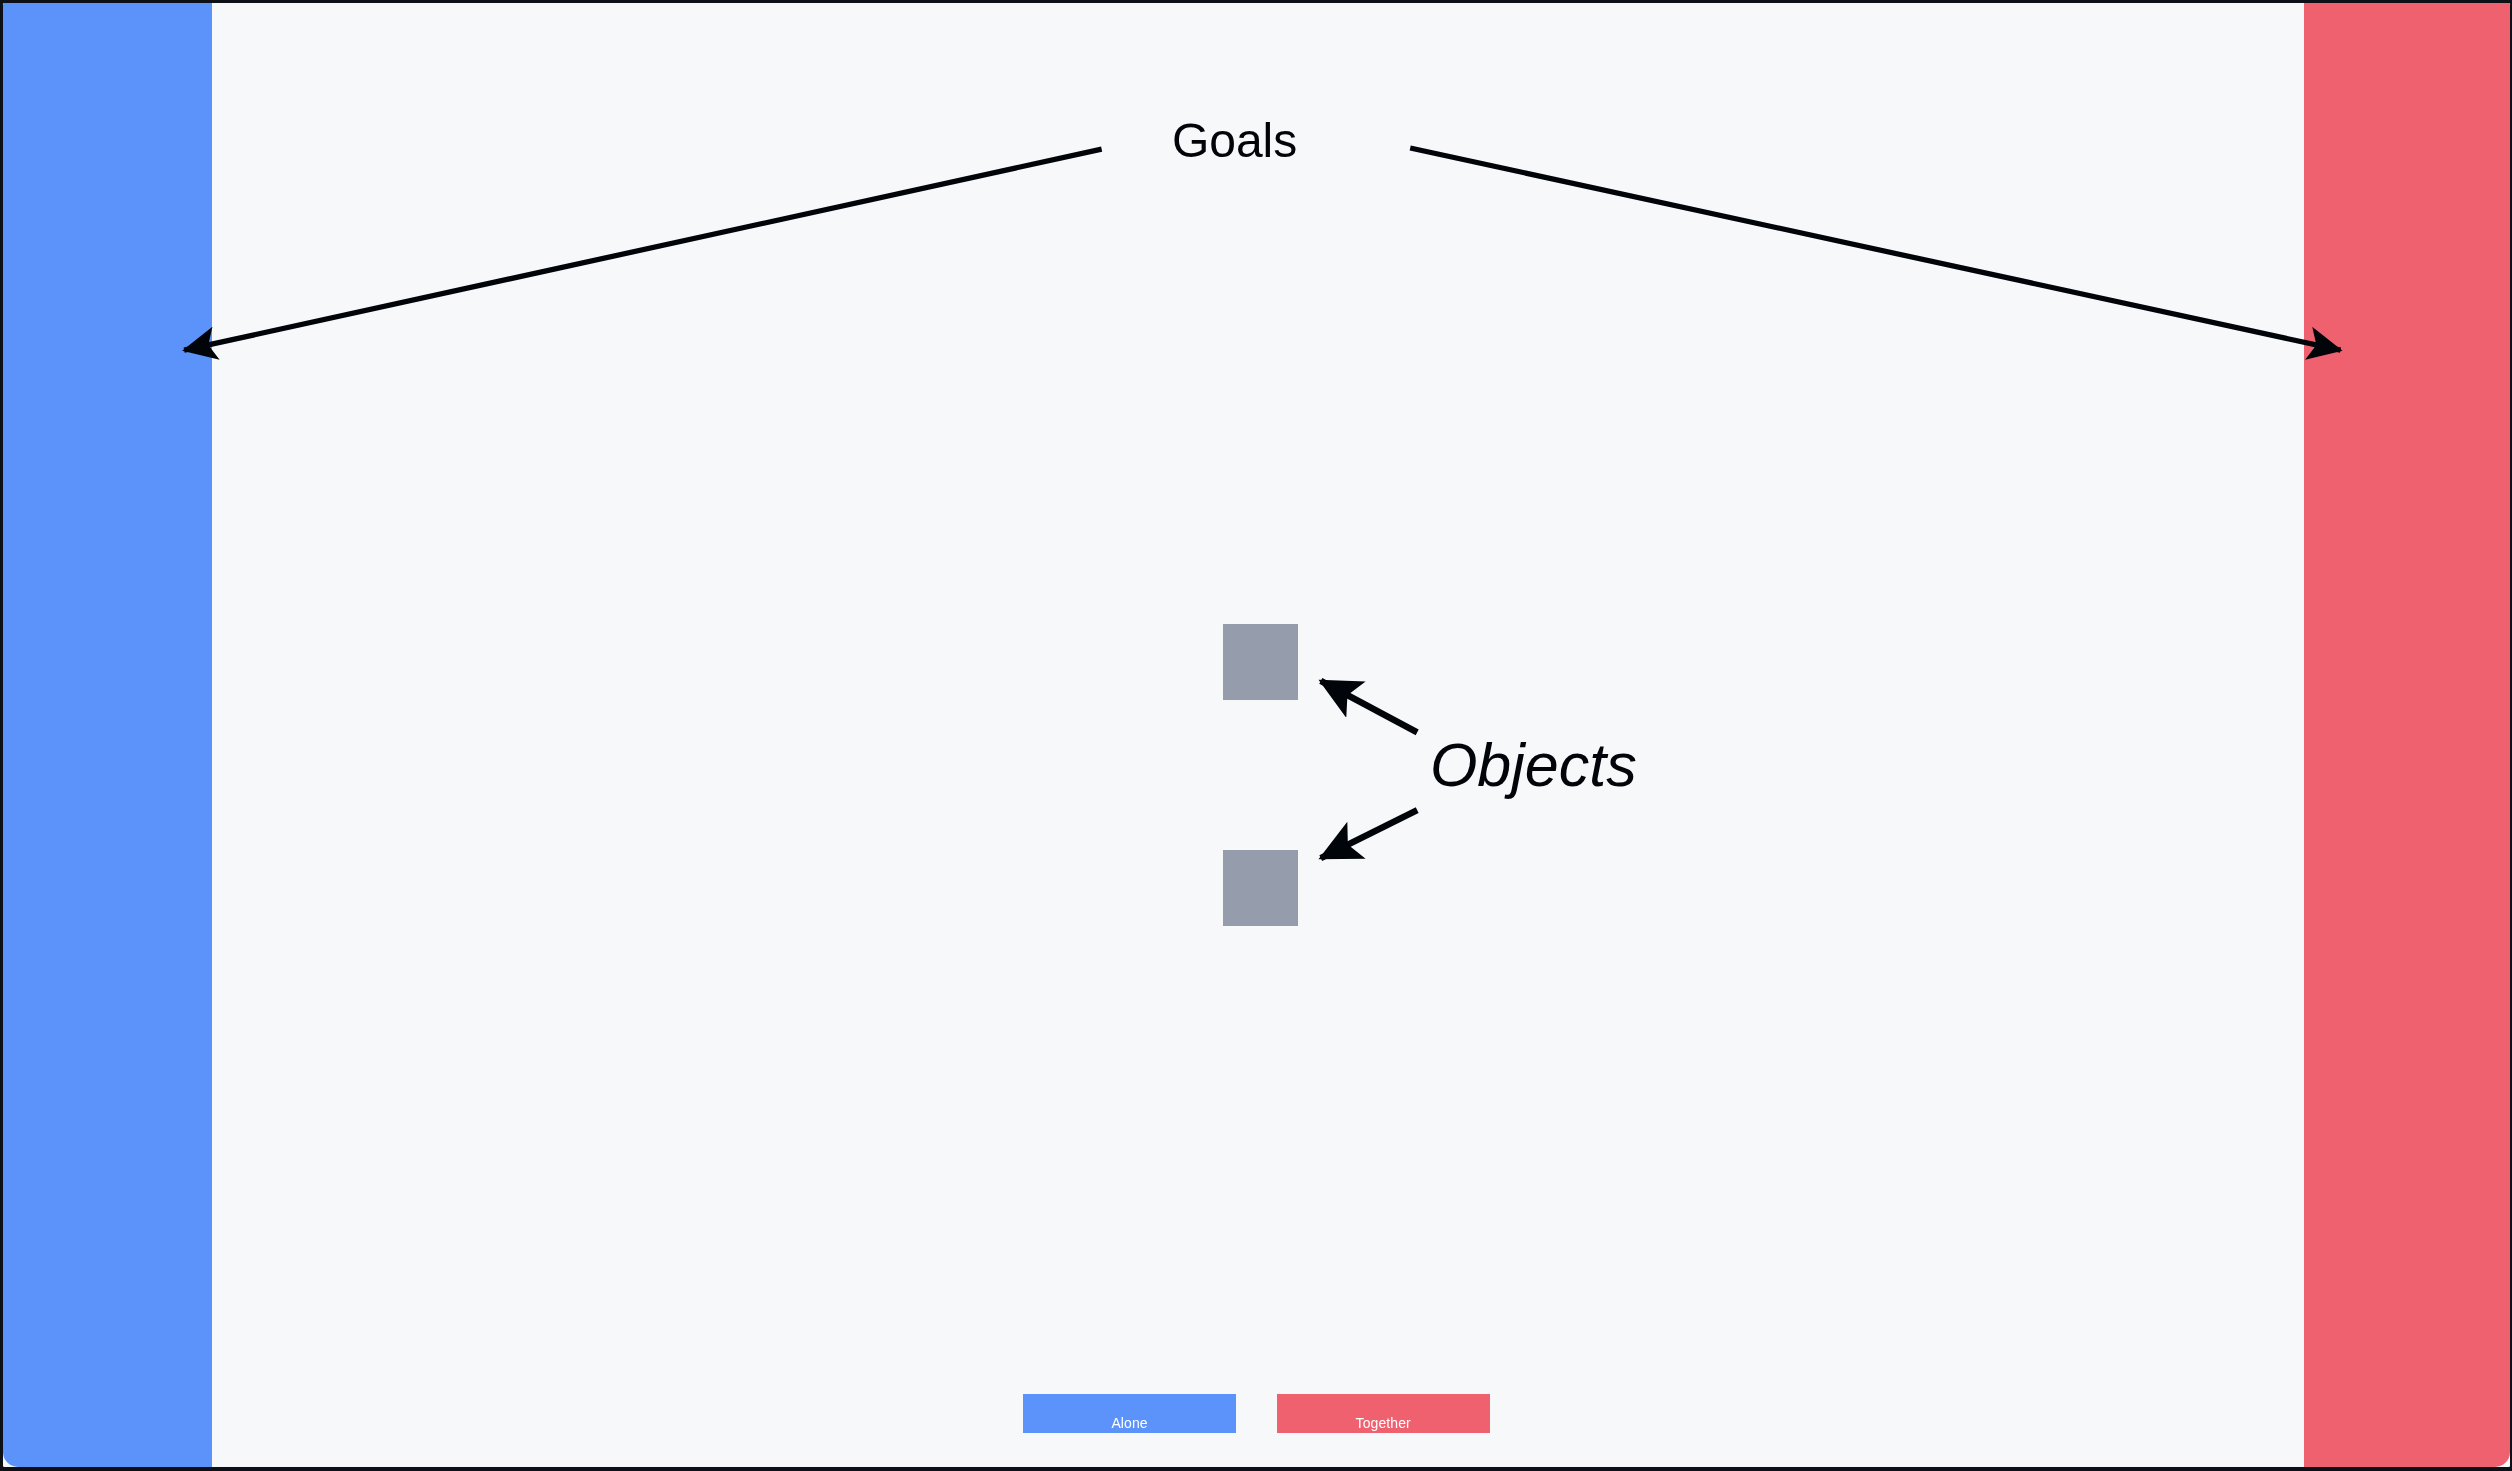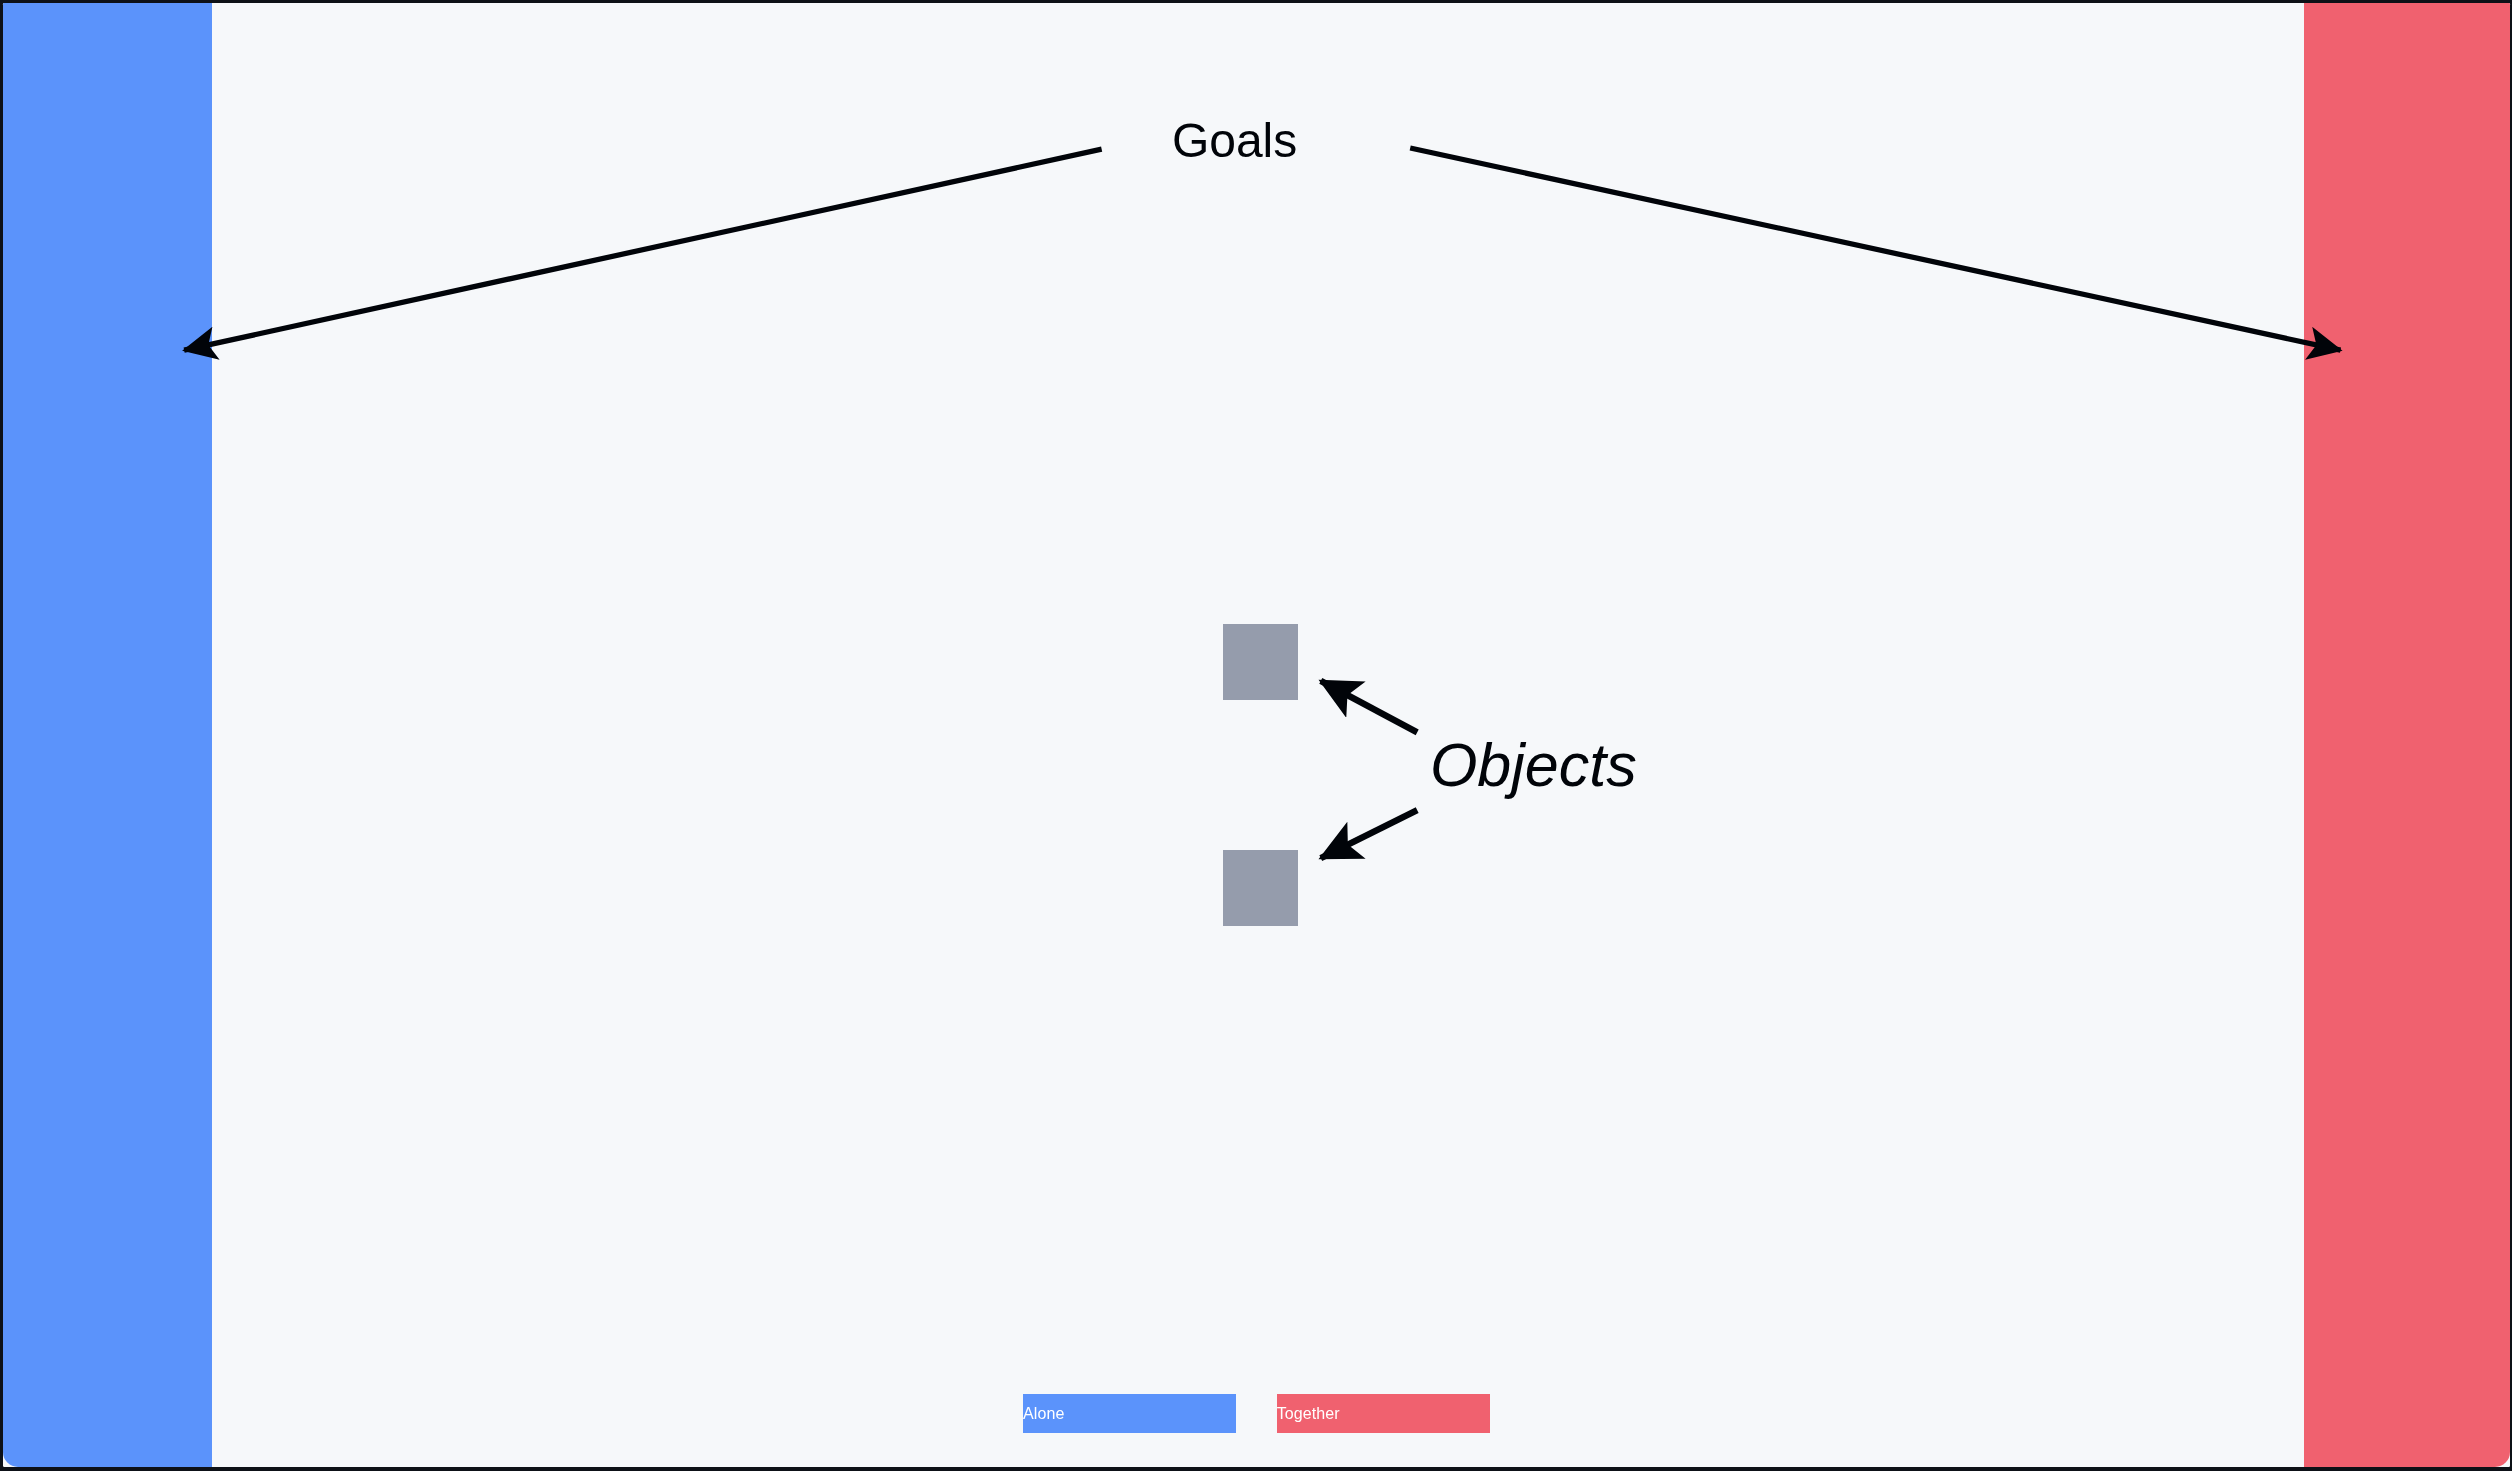--- a/index.html
+++ b/index.html
@@ -103,26 +103,26 @@
     width: 2507px;
     display: flex;
     justify-content: center;
     align-items: center;
     gap: 4.7px;
   }
   .mode-button {
     width: 213px;
     height: 39px;
     border: 0;
-    padding: 0;
+    padding: 10px;
     color: #ffffff;
     font-family: "Liberation Sans", sans-serif;
-    font-size: 16px;
+    font-size: 14px;
     line-height: 39px;
-    text-align: left;
+    text-align: center;
     cursor: pointer;
     letter-spacing: 0.1px;
   }
   #mode-button-alone   { background: #5b93fb; }
   #mode-button-together{ background: #f0616f; margin-left: 36px; }
 </style>
 </head>
 <body>
 
 <div id="stage">

